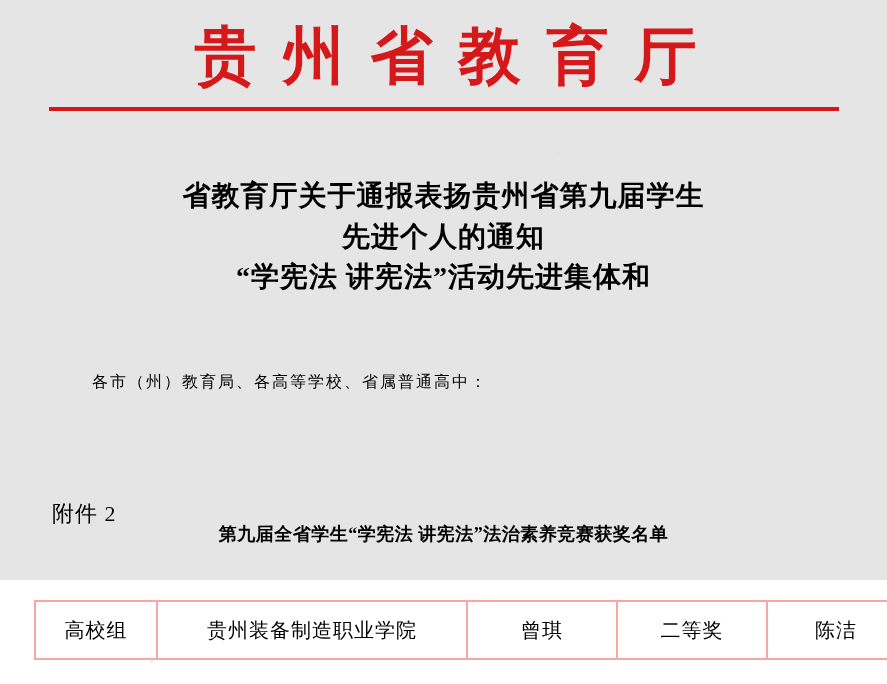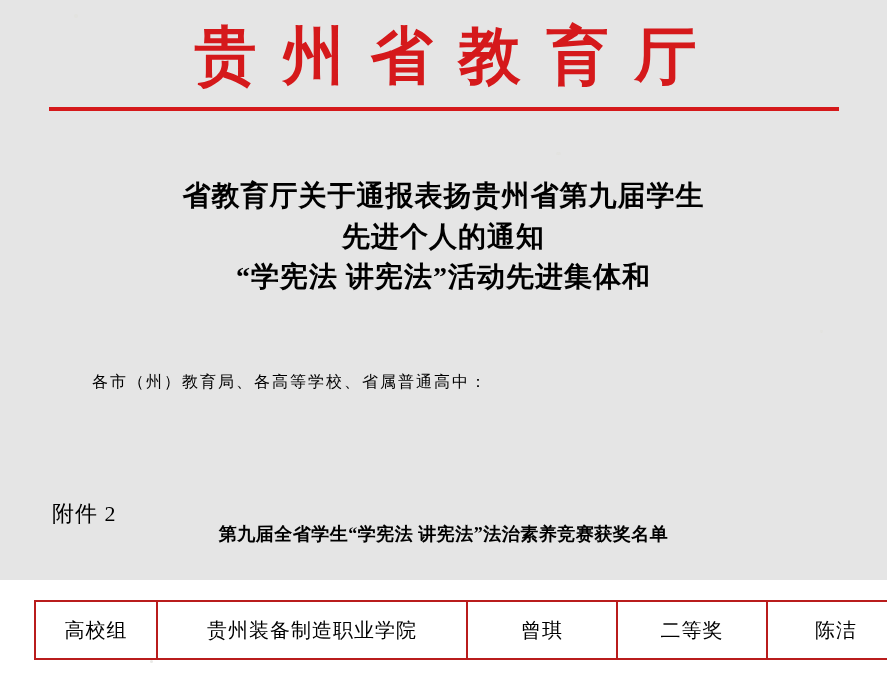--- a/index.html
+++ b/index.html
@@ -106,21 +106,21 @@
   .result-table {
     position: absolute;
     top: 600px;
     left: 34px;
     width: 820px;
     border-collapse: collapse;
     table-layout: fixed;
     font-size: 20px;
   }
   .result-table td {
-    border: 2px solid #b91c1c;
+    border: 2px solid #fca5a5;
     height: 56px;
     text-align: center;
     vertical-align: middle;
     letter-spacing: 1px;
     padding: 0 4px;
     white-space: nowrap;
     overflow: hidden;
   }
   .col-group  { width: 112px; }
   .col-school { width: 300px; }

